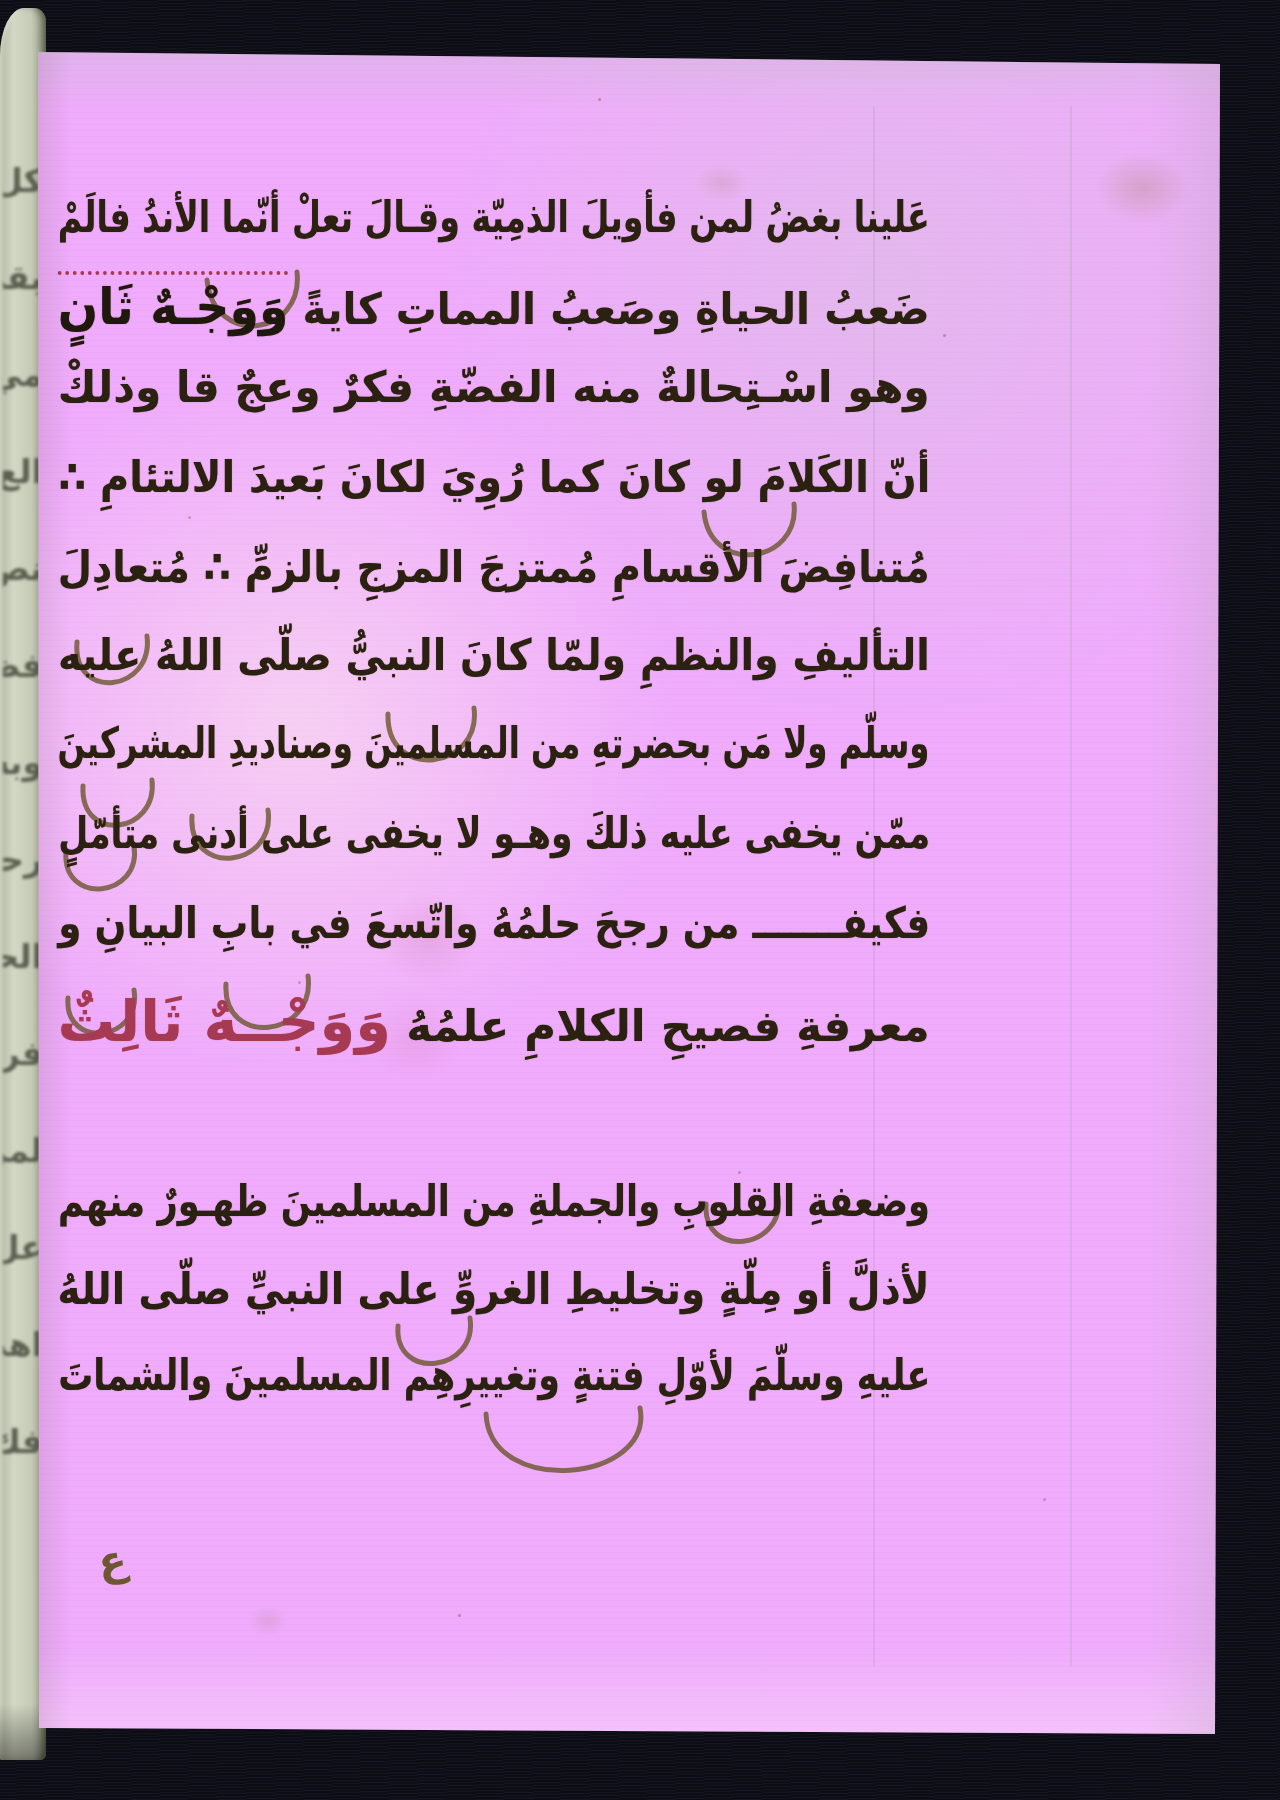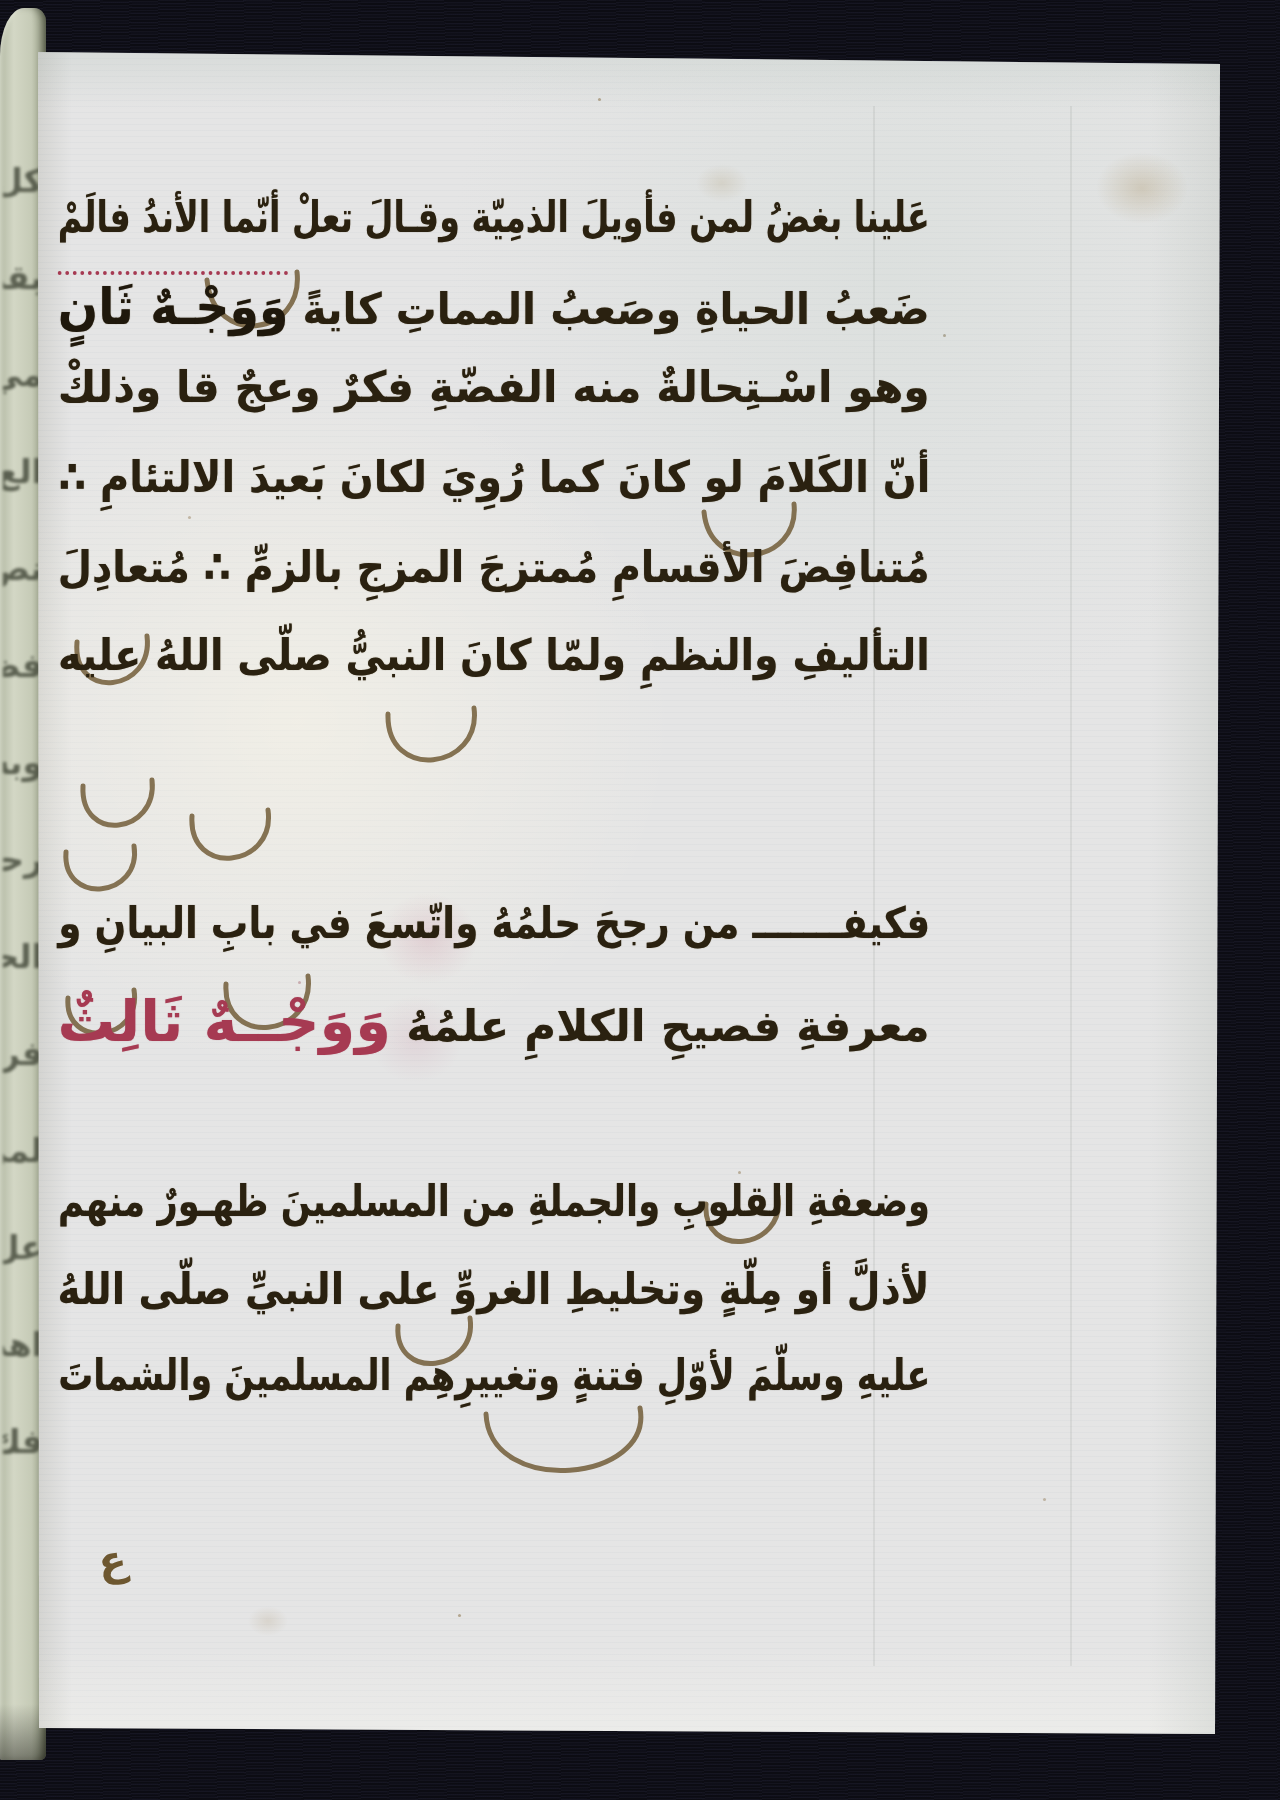--- a/index.html
+++ b/index.html
@@ -32,21 +32,21 @@
   }
   .facing-text div{height:97px;overflow:hidden;}
   .facing-edge .edge-shade{
     position:absolute;left:0;bottom:0;width:100%;height:56px;
     background:linear-gradient(180deg, rgba(0,0,0,0), rgba(15,15,10,.45));
   }
 
   
   .page{
     position:absolute;left:38px;top:46px;width:1182px;height:1690px;
-    background-color:#e5e5e5;
+    background-color:#f0abfc;
     clip-path:polygon(0px 6px, 1182px 18px, 1177px 1688px, 1px 1682px);
   }
   .page .grain{
     position:absolute;inset:0;pointer-events:none;
     background:
       radial-gradient(46% 30% at 22% 40%, rgba(255,250,232,.45), rgba(255,250,232,0) 70%),
       radial-gradient(50% 35% at 72% 14%, rgba(200,212,206,.30), rgba(200,212,206,0) 75%),
       linear-gradient(90deg, rgba(85,85,62,.12), rgba(0,0,0,0) 34px),
       linear-gradient(90deg, rgba(0,0,0,0) 94%, rgba(158,168,158,.20)),
       linear-gradient(180deg, rgba(182,194,188,.30), rgba(0,0,0,0) 64px),
@@ -161,20 +161,22 @@
     <div class="stain s3"></div>
     <div class="speck"></div>
 
     <div class="text-block" id="textBlock">
         <div class="line" style="top: 146px;"><span class="line-inner" style="transform: scaleX(0.773864);"><span class="run ink">عَلينا بغضُ لمن فأويلَ الذمِيّة وقـالَ تعلْ أنّما الأندُ فالَمْ</span></span></div>
         <div class="line" style="top: 232px;"><span class="line-inner" style="transform: scaleX(0.948084);"><span class="run ink">ضَعبُ الحياةِ وصَعبُ المماتِ كايةً </span><span class="run accent">وَوَجْـهٌ ثَانٍ</span></span></div>
         <div class="line" style="top: 316px;"><span class="line-inner" style="transform: scaleX(0.986704);"><span class="run ink">وهو اسْـتِحالةٌ منه الفضّةِ فكرٌ وعجٌ قا وذلكْ</span></span></div>
         <div class="line" style="top: 406px;"><span class="line-inner" style="transform: scaleX(0.927197);"><span class="run ink">أنّ الكَلامَ لو كانَ كما رُوِيَ لكانَ بَعيدَ الالتئامِ ∴</span></span></div>
         <div class="line" style="top: 496px; margin-left: 30px;"><span class="line-inner" style="transform: scaleX(0.918242);"><span class="run ink">مُتنافِضَ الأقسامِ مُمتزجَ المزجِ بالزمِّ ∴ مُتعادِلَ</span></span></div>
         <div class="line" style="top: 584px;"><span class="line-inner" style="transform: scaleX(0.919892);"><span class="run ink">التأليفِ والنظمِ ولمّا كانَ النبيُّ صلّى اللهُ عليه</span></span></div>
+        <div class="line" style="top: 672px;"><span class="line-inner" style="transform: scaleX(0.754621);"><span class="run ink">وسلّم ولا مَن بحضرتهِ من المسلمينَ وصناديدِ المشركينَ</span></span></div>
+        <div class="line" style="top: 762px;"><span class="line-inner" style="transform: scaleX(0.80495);"><span class="run ink">ممّن يخفى عليه ذلكَ وهـو لا يخفى على أدنى متأمّلٍ</span></span></div>
         <div class="line" style="top: 852px;"><span class="line-inner" style="transform: scaleX(0.869148);"><span class="run ink">فكيفـــــــ من رجحَ حلمُهُ واتّسعَ في بابِ البيانِ و</span></span></div>
         <div class="line" style="top: 942px;"><span class="line-inner" style="transform: scaleX(1.0109);"><span class="run ink">معرفةِ فصيحِ الكلامِ علمُهُ </span><span class="run rubric">وَوَجْــهٌ ثَالِثٌ</span></span></div>
         <div class="line" style="top: 1130px; text-decoration: underline;"><span class="line-inner" style="transform: scaleX(0.820308);"><span class="run ink">وضعفةِ القلوبِ والجملةِ من المسلمينَ ظهـورٌ منهم</span></span></div>
         <div class="line" style="top: 1218px;"><span class="line-inner" style="transform: scaleX(0.90496);"><span class="run ink">لأذلَّ أو مِلّةٍ وتخليطِ الغروِّ على النبيِّ صلّى اللهُ</span></span></div>
         <div class="line" style="top: 1304px; margin-left: 24px;"><span class="line-inner" style="transform: scaleX(0.811729);"><span class="run ink">عليهِ وسلّمَ لأوّلِ فتنةٍ وتغييرِهِم المسلمينَ والشماتَ</span></span></div>
       </div>
 
     <div class="catchword">ع</div>
   </div>
 

